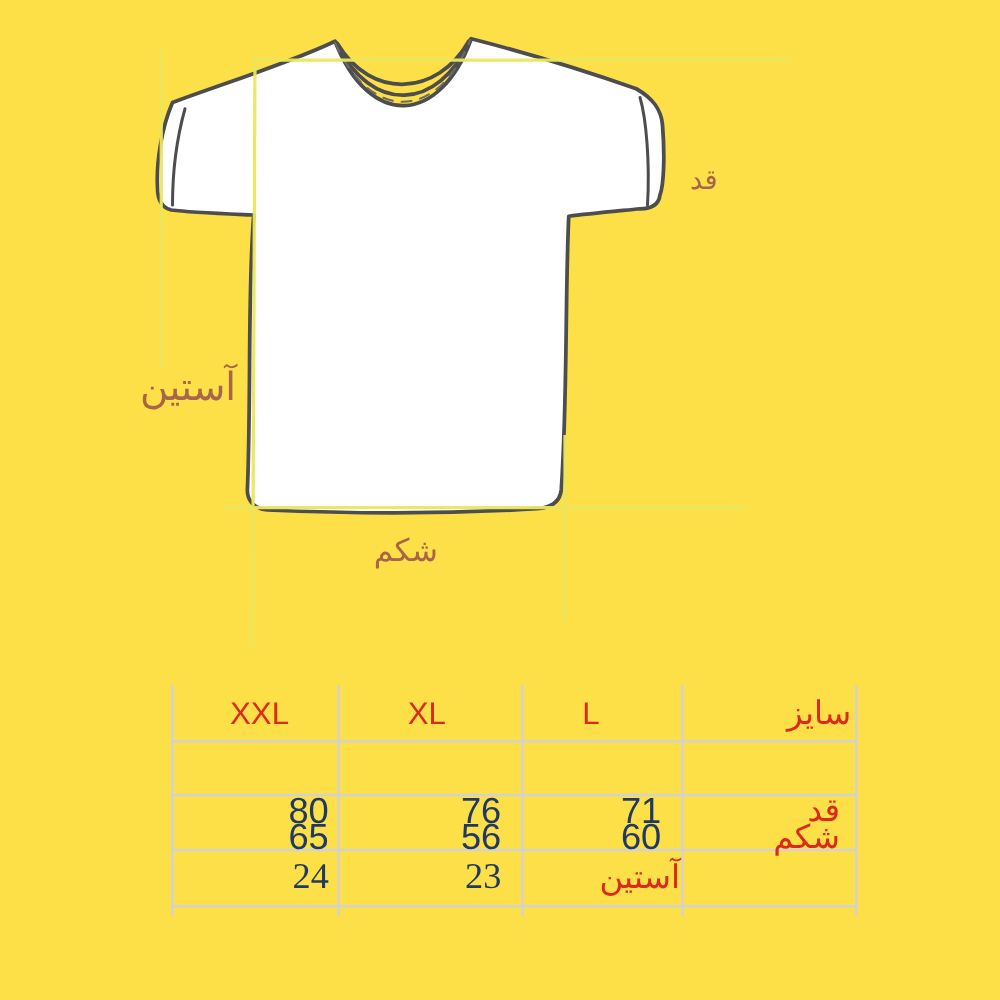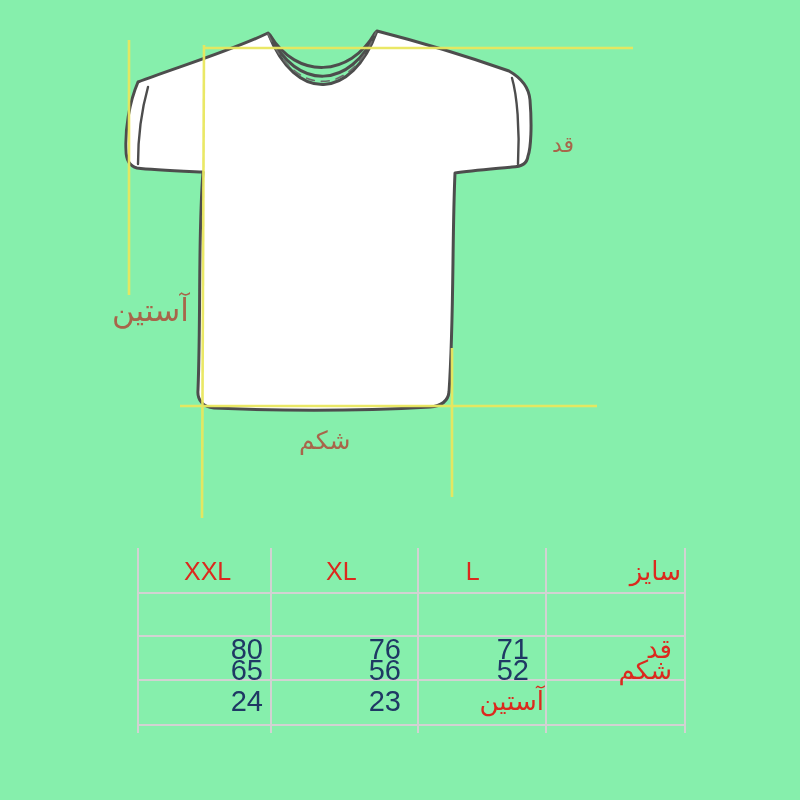--- a/index.html
+++ b/index.html
@@ -1,17 +1,17 @@
 <!DOCTYPE html>
 <html><head>
 <meta charset="utf-8">
 <style>
   html,body{margin:0;padding:0;background:#ffffff;}
   #stage{
-    position:relative;width:800px;height:800px;background:#86efac;overflow:hidden;
+    position:relative;width:800px;height:800px;background:#fde047;overflow:hidden;
     font-family:"Liberation Sans","DejaVu Sans",sans-serif;
   }
   
   #sketch-svg{position:absolute;left:0;top:0;}
   .annot{
     position:absolute;color:#a8654a;white-space:nowrap;
     font-family:"DejaVu Sans","Liberation Sans",sans-serif;
   }
   #annot-height{left:552px;top:132px;font-size:22px;}
   #annot-sleeve{left:112px;top:292px;font-size:31px;}
@@ -34,21 +34,21 @@
   .val{color:#1f3864;font-size:29px;text-align:right;padding-right:7px;}
   .rlabel{color:#dc291e;font-size:26px;text-align:right;padding-right:5px;
     font-family:"DejaVu Sans","Liberation Sans",sans-serif;}
   #row-header{top:550px;height:42px;}
   #row-header .tcell{line-height:42px;}
   #row-0{top:628px;height:43px;}
   #row-0 .tcell{line-height:43px;}
   #row-1{top:648px;height:44px;}
   #row-1 .tcell{line-height:44px;}
   #row-2{top:679px;height:45px;}
-  #row-2 .tcell{line-height:45px;}
+  #row-2 .tcell{line-height:45px;font-family:Liberation Serif, serif;}
 </style>
 </head>
 <body>
 
 <div id="stage">
 
   <svg id="sketch-svg" width="800" height="540" viewBox="0 0 800 540">
 
     <g fill="none" stroke="#4d4d4d" stroke-width="3" stroke-linecap="round" stroke-linejoin="round">
       <path fill="#ffffff" d="
@@ -110,21 +110,21 @@
   <div class="trow" id="row-0">
     <div class="tcell c0 val">80</div>
     <div class="tcell c1 val">76</div>
     <div class="tcell c2 val">71</div>
     <div class="tcell c3 rlabel">قد</div>
   </div>
 
   <div class="trow" id="row-1">
     <div class="tcell c0 val">65</div>
     <div class="tcell c1 val">56</div>
-    <div class="tcell c2 val">52</div>
+    <div class="tcell c2 val">60</div>
     <div class="tcell c3 rlabel">شکم</div>
   </div>
 
   <div class="trow" id="row-2">
     <div class="tcell c0 val">24</div>
     <div class="tcell c1 val">23</div>
     <div class="tcell c3 rlabel">آستین</div>
   </div>
 
 </div>

